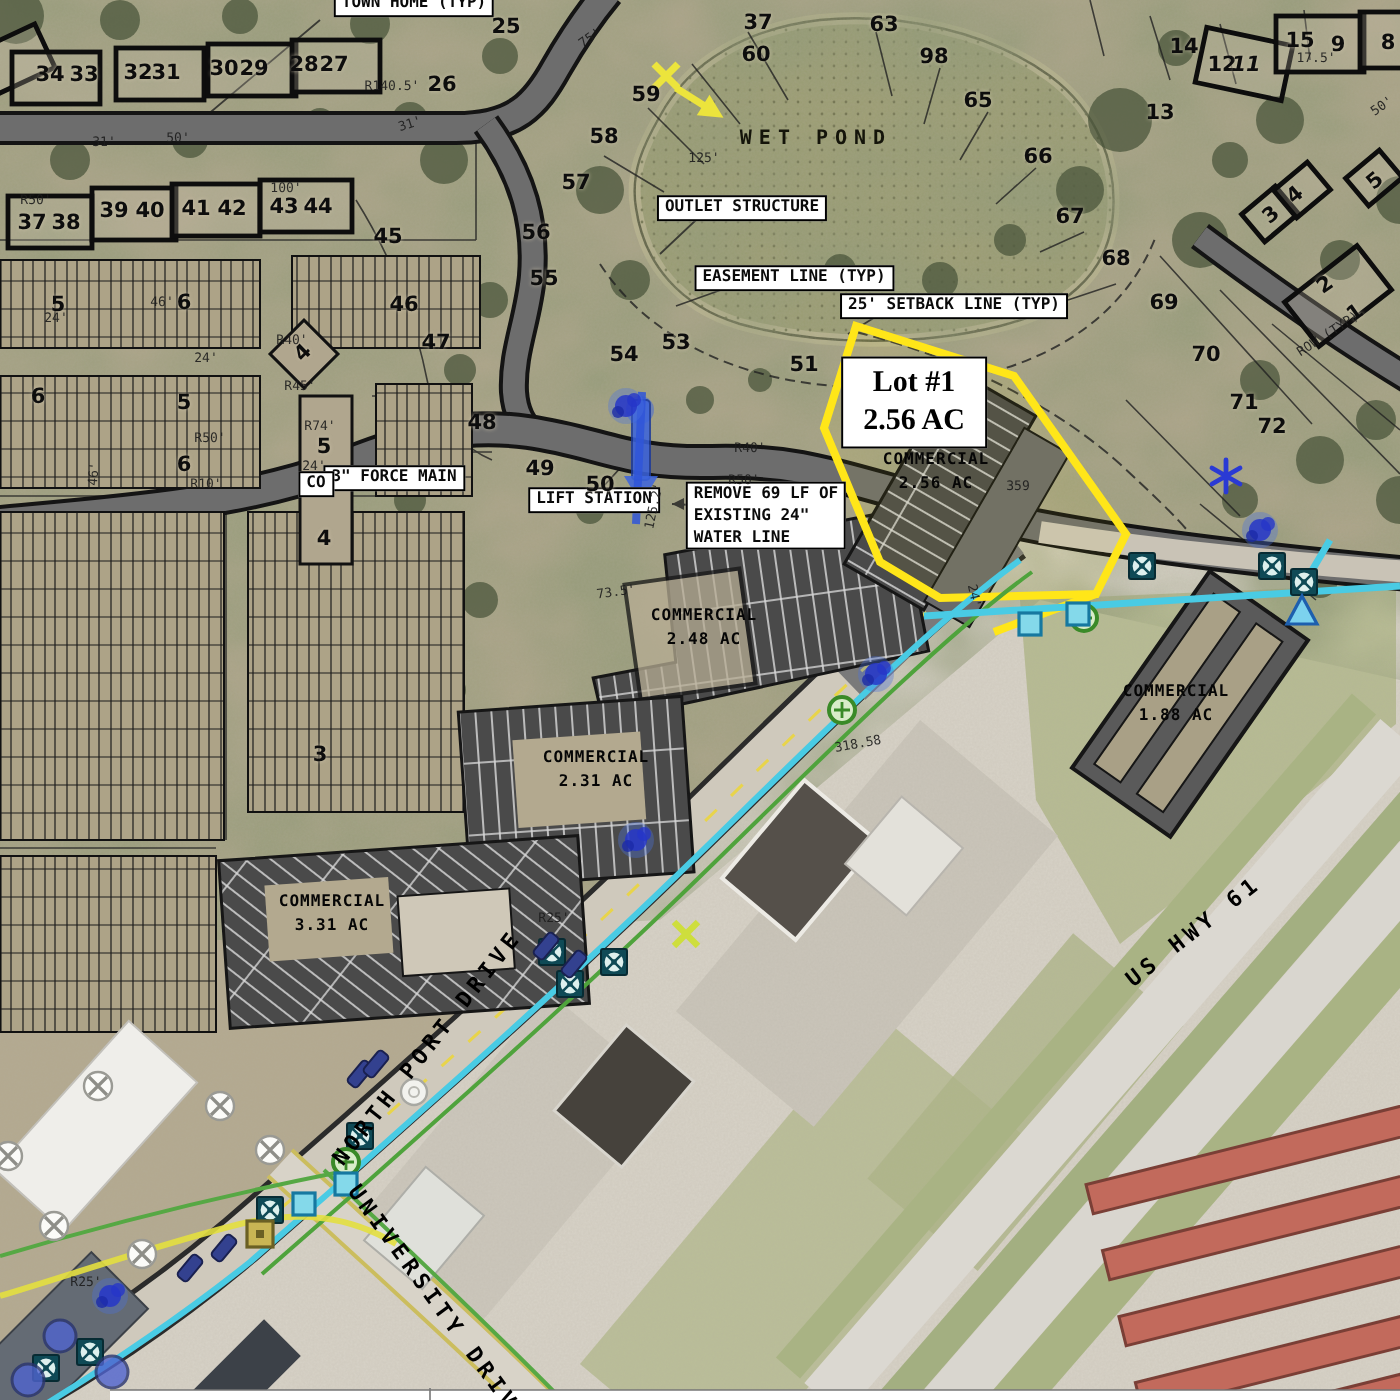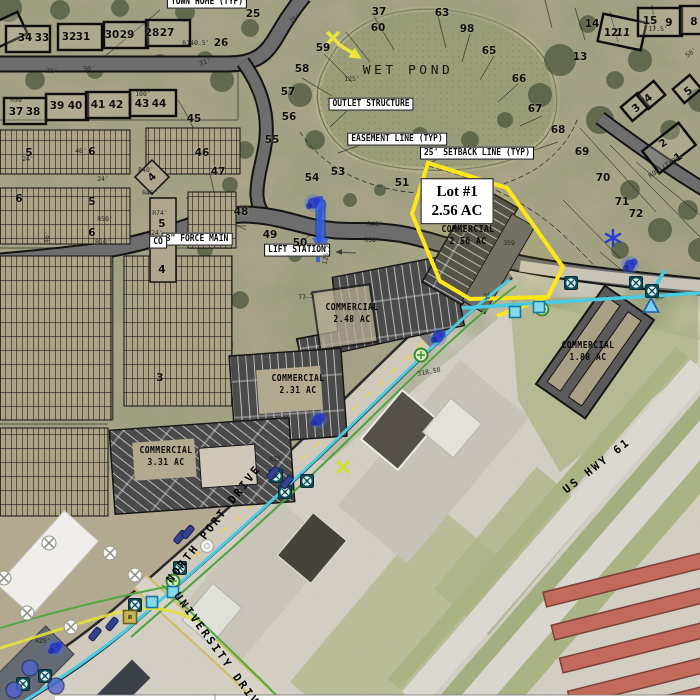--- a/index.html
+++ b/index.html
@@ -7,21 +7,21 @@
          font-family:"DejaVu Sans Mono",monospace;}
   #stage svg{position:absolute;left:0;top:0;}
   #labels{position:absolute;left:0;top:0;width:700px;height:700px;z-index:5;}
   .lbl{position:absolute;color:#0a0a0a;text-align:center;line-height:1.25;white-space:pre;}
   .box{background:#fff;border:1px solid #000;padding:0 3px;font-size:8px;font-weight:bold;line-height:1.35;}
   .box.left{text-align:left;}
   .num{font-family:"DejaVu Sans",sans-serif;font-size:10.5px;font-weight:bold;color:#0d0d0d;
        text-shadow:0 0 2px rgba(210,200,175,.8);}
   .dim{font-size:6.5px;color:#1c1c1c;opacity:.9;}
   .street{font-size:11px;font-weight:bold;letter-spacing:2.5px;color:#000;}
-  .area{font-size:13px;font-weight:normal;letter-spacing:3.5px;color:#14140a;}
+  .area{font-size:10px;font-weight:bold;letter-spacing:3.5px;color:#14140a;}
   .com{font-size:8px;font-weight:bold;letter-spacing:.5px;color:#060606;line-height:1.5;}
   .lot1{position:absolute;transform:translate(-50%,-50%);background:#fff;border:1.6px solid #000;
         font-family:"Liberation Serif",serif;font-weight:bold;font-size:15px;line-height:1.25;
         padding:3px 10px;text-align:center;z-index:6;}
 </style>
 </head>
 <body>
 
 <div id="stage">
 <svg width="700" height="700" viewBox="0 0 700 700">
@@ -481,20 +481,23 @@
 <div id="labels">
   <div class="lot1" id="lot1-callout" style="left:457px;top:201px">
     <div>Lot #1</div>
     <div>2.56 AC</div>
   </div>
 <div class="lbl box" style="left: 207px; top: 2px; transform: translate(-50%, -50%) rotate(0deg);">TOWN HOME (TYP)</div>
       <div class="lbl box" style="left: 371px; top: 104px; transform: translate(-50%, -50%) rotate(0deg);">OUTLET STRUCTURE</div>
       <div class="lbl box" style="left: 397px; top: 139px; transform: translate(-50%, -50%) rotate(0deg);">EASEMENT LINE (TYP)</div>
       <div class="lbl box" style="left: 477px; top: 153px; transform: translate(-50%, -50%) rotate(0deg);">25' SETBACK LINE (TYP)</div>
       <div class="lbl box" style="left: 297px; top: 250px; transform: translate(-50%, -50%) rotate(0deg);">LIFT STATION</div>
+      <div class="lbl box left" style="left: 383px; top: 258px; transform: translate(-50%, -50%) rotate(0deg);">REMOVE 69 LF OF
+EXISTING 24"
+WATER LINE</div>
       <div class="lbl box" style="left: 197px; top: 239px; transform: translate(-50%, -50%) rotate(0deg);">3" FORCE MAIN</div>
       <div class="lbl box" style="left: 158px; top: 242px; transform: translate(-50%, -50%) rotate(0deg);">CO</div>
       <div class="lbl com" style="left: 468px; top: 236px; transform: translate(-50%, -50%) rotate(0deg);">COMMERCIAL
 2.56 AC</div>
       <div class="lbl com" style="left: 352px; top: 314px; transform: translate(-50%, -50%) rotate(0deg);">COMMERCIAL
 2.48 AC</div>
       <div class="lbl com" style="left: 298px; top: 385px; transform: translate(-50%, -50%) rotate(0deg);">COMMERCIAL
 2.31 AC</div>
       <div class="lbl com" style="left: 166px; top: 457px; transform: translate(-50%, -50%) rotate(0deg);">COMMERCIAL
 3.31 AC</div>
@@ -525,21 +528,21 @@
       <div class="lbl num" style="left: 194px; top: 119px; transform: translate(-50%, -50%) rotate(0deg);">45</div>
       <div class="lbl num" style="left: 202px; top: 153px; transform: translate(-50%, -50%) rotate(0deg);">46</div>
       <div class="lbl num" style="left: 218px; top: 172px; transform: translate(-50%, -50%) rotate(0deg);">47</div>
       <div class="lbl num" style="left: 241px; top: 212px; transform: translate(-50%, -50%) rotate(0deg);">48</div>
       <div class="lbl num" style="left: 270px; top: 235px; transform: translate(-50%, -50%) rotate(0deg);">49</div>
       <div class="lbl num" style="left: 300px; top: 243px; transform: translate(-50%, -50%) rotate(0deg);">50</div>
       <div class="lbl num" style="left: 402px; top: 183px; transform: translate(-50%, -50%) rotate(0deg);">51</div>
       <div class="lbl num" style="left: 338px; top: 172px; transform: translate(-50%, -50%) rotate(0deg);">53</div>
       <div class="lbl num" style="left: 312px; top: 178px; transform: translate(-50%, -50%) rotate(0deg);">54</div>
       <div class="lbl num" style="left: 272px; top: 140px; transform: translate(-50%, -50%) rotate(0deg);">55</div>
-      <div class="lbl num" style="left: 268px; top: 117px; transform: translate(-50%, -50%) rotate(0deg); padding-left: 42px;">56</div>
+      <div class="lbl num" style="left: 268px; top: 117px; transform: translate(-50%, -50%) rotate(0deg);">56</div>
       <div class="lbl num" style="left: 288px; top: 92px; transform: translate(-50%, -50%) rotate(0deg);">57</div>
       <div class="lbl num" style="left: 302px; top: 69px; transform: translate(-50%, -50%) rotate(0deg);">58</div>
       <div class="lbl num" style="left: 323px; top: 48px; transform: translate(-50%, -50%) rotate(0deg);">59</div>
       <div class="lbl num" style="left: 350px; top: 28px; transform: translate(-50%, -50%) rotate(0deg); margin-left: 28px;">60</div>
       <div class="lbl num" style="left: 379px; top: 12px; transform: translate(-50%, -50%) rotate(0deg);">37</div>
       <div class="lbl num" style="left: 442px; top: 13px; transform: translate(-50%, -50%) rotate(0deg);">63</div>
       <div class="lbl num" style="left: 467px; top: 29px; transform: translate(-50%, -50%) rotate(0deg);">98</div>
       <div class="lbl num" style="left: 489px; top: 51px; transform: translate(-50%, -50%) rotate(0deg);">65</div>
       <div class="lbl num" style="left: 519px; top: 79px; transform: translate(-50%, -50%) rotate(0deg);">66</div>
       <div class="lbl num" style="left: 535px; top: 109px; transform: translate(-50%, -50%) rotate(0deg);">67</div>

